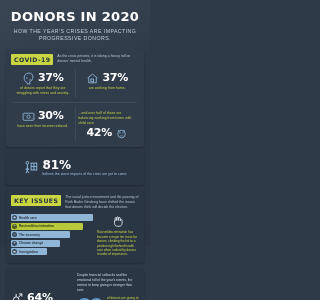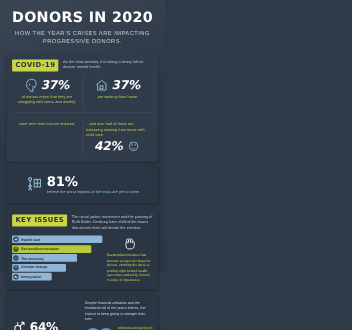--- a/index.html
+++ b/index.html
@@ -38,21 +38,21 @@
     font-size:6.2px;letter-spacing:0.4px;padding:2px 3px;border-radius:1px;
     white-space:nowrap;font-family:"DejaVu Sans", sans-serif;
   }
   .badge.key{background:#c9d642;}
   .badge-text{font-size:3.5px;line-height:1.45;color:#b9c3ce;flex:1;}
 
   
   .statgrid{display:flex;}
   .statcol{flex:1;padding:2px 3px;box-sizing:border-box;}
   .statcol.divider{border-left:1px solid #3e4a59;}
-  .statrow{display:flex;align-items:center;justify-content:center;gap:3px;font-style:italic;}
+  .statrow{display:flex;align-items:center;justify-content:center;gap:3px;}
   .pct{font-size:11px;font-weight:bold;color:#ffffff;letter-spacing:-0.2px;
        font-family:"DejaVu Sans", sans-serif;line-height:1;}
   .caption{
     margin-top:2px;font-size:3.3px;line-height:1.5;color:#c9d642;
     text-align:center;letter-spacing:0.1px;
   }
   .caption.blue{color:#9fc6e8;}
   .caption.note{color:#c9d642;text-align:left;}
   .ico{width:13px;height:13px;display:block;}
   .ico.lg{width:15px;height:15px;}
@@ -144,20 +144,30 @@
           <span class="pct">37%</span>
         </div>
         <div class="caption">are working from home.</div>
       </div>
     </div>
 
     <div class="hr"></div>
 
     <div class="statgrid">
       <div class="statcol">
+        <div class="statrow">
+          <span class="ico">
+            <svg viewBox="0 0 24 24" fill="none" stroke="#8fb6d6" stroke-width="1.6">
+              <rect x="2" y="6" width="20" height="13" rx="1.5"></rect>
+              <circle cx="12" cy="12.5" r="3"></circle>
+              <path d="M5 9v1M19 15v1"></path>
+            </svg>
+          </span>
+          <span class="pct">30%</span>
+        </div>
         <div class="caption">have seen their income reduced.</div>
       </div>
       <div class="statcol divider">
         <div class="caption note">...and over half of those are balancing working from home with child care.</div>
         <div class="statrow">
           <span class="pct">42%</span>
           <span class="ico">
             <svg viewBox="0 0 24 24" fill="none" stroke="#8fb6d6" stroke-width="1.6">
               <circle cx="12" cy="13" r="7"></circle>
               <path d="M8 11c.8-.8 1.8-.8 2.6 0M13.4 11c.8-.8 1.8-.8 2.6 0"></path>

